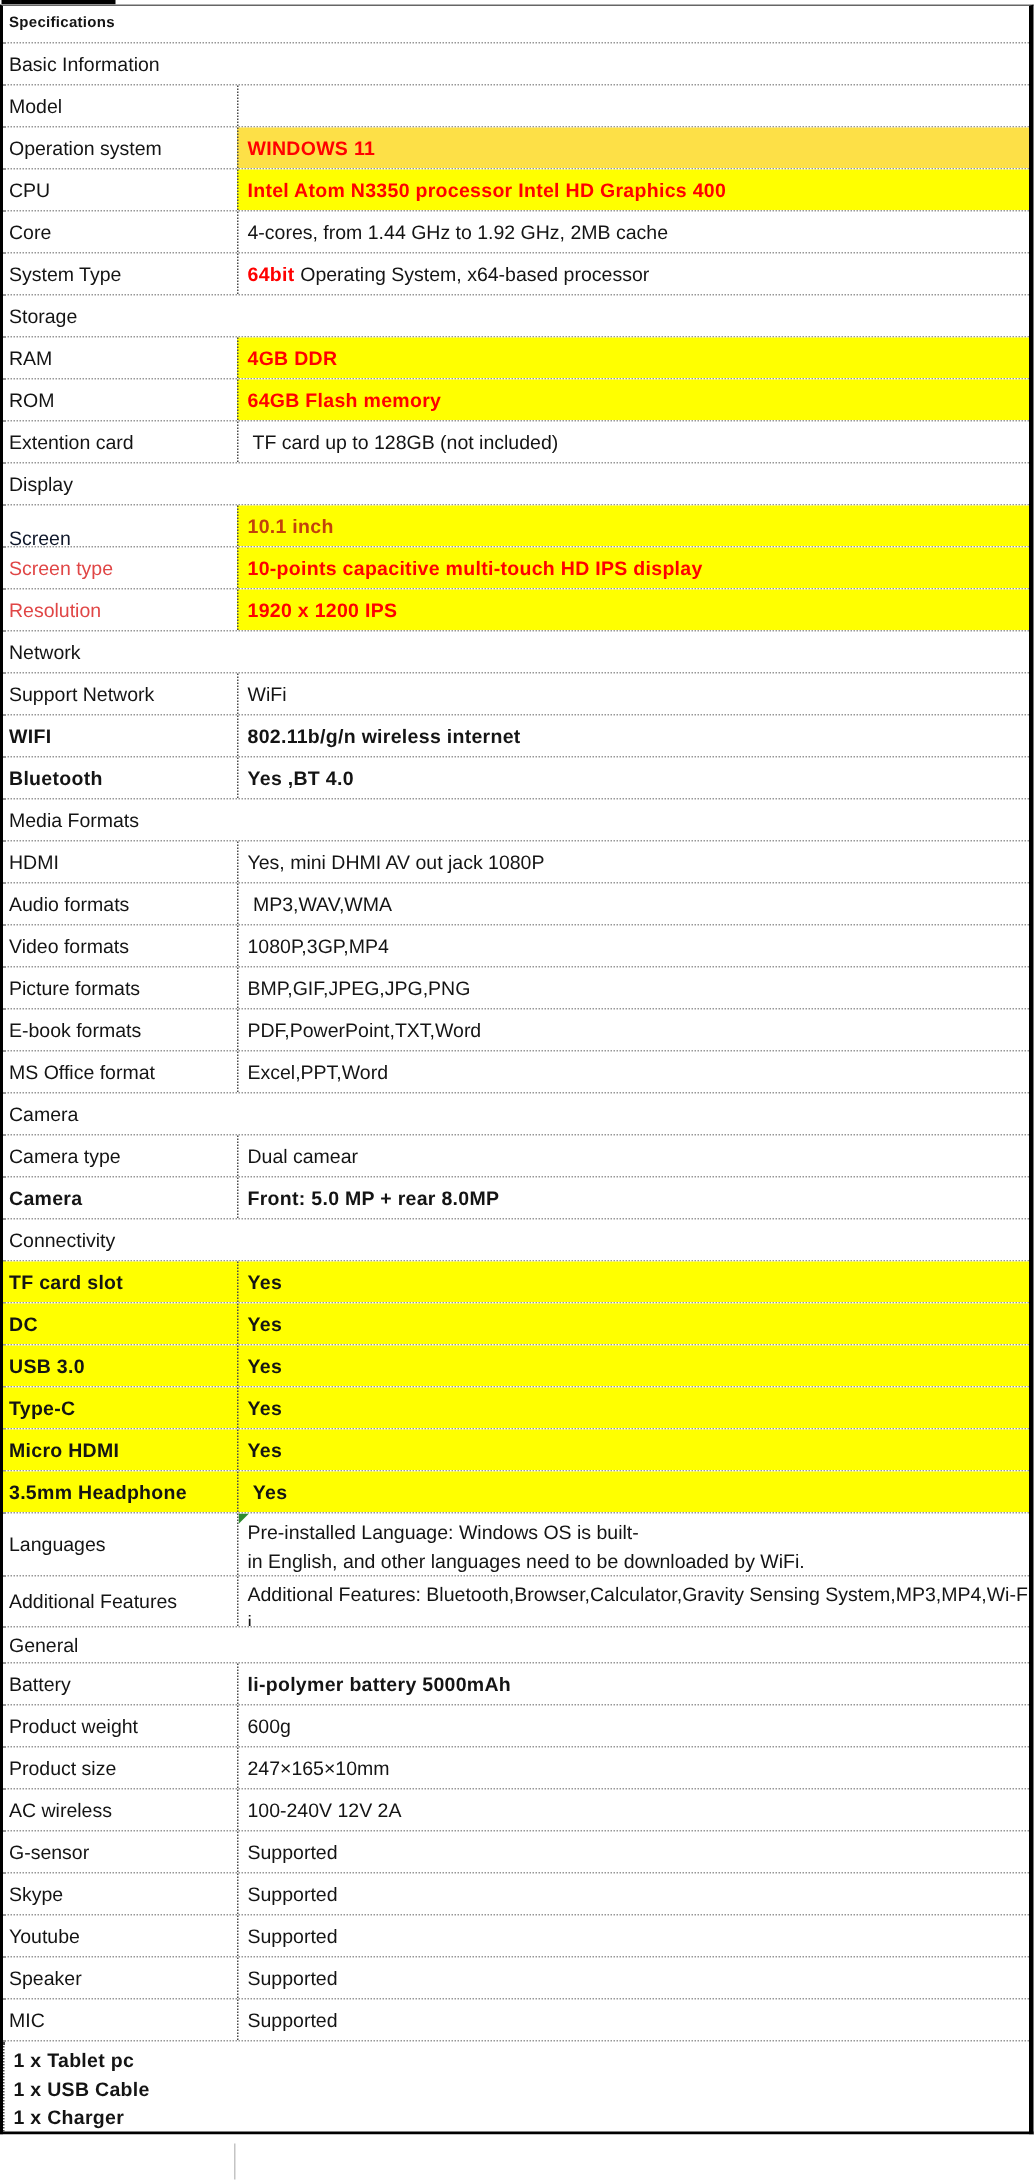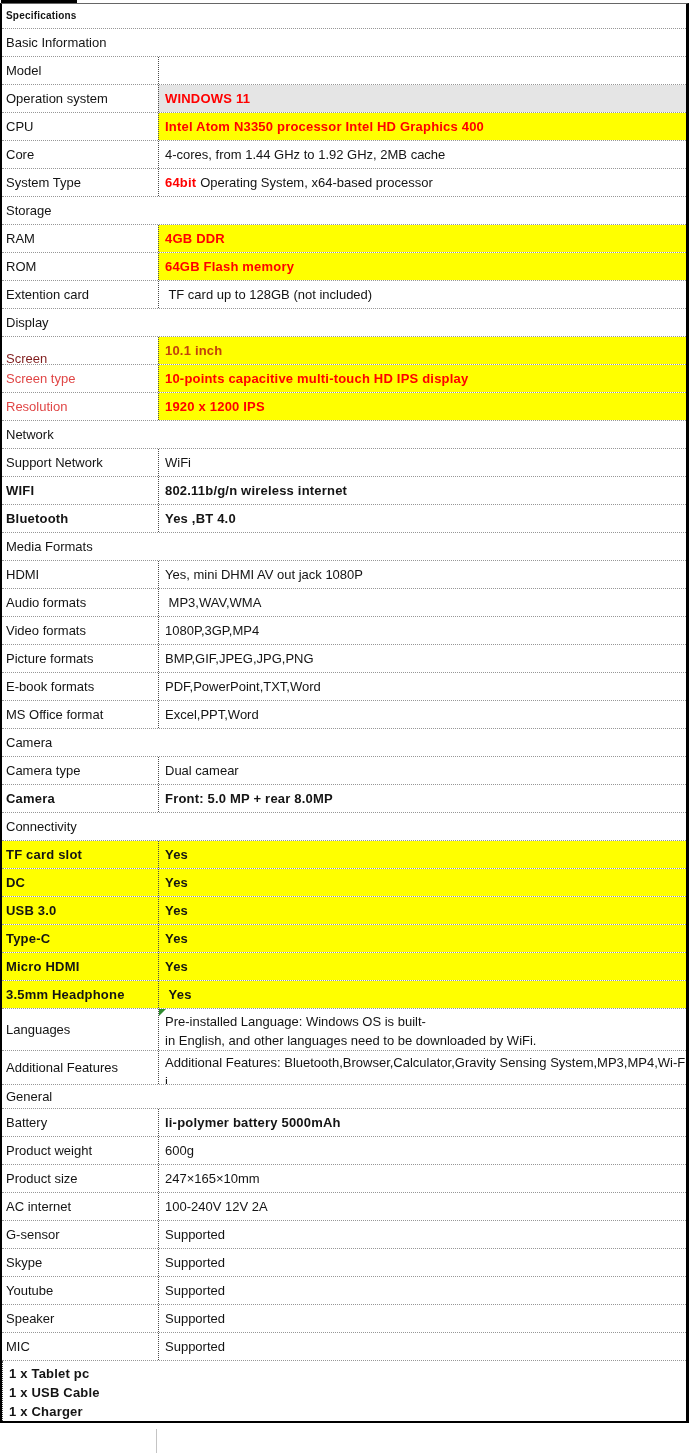--- a/index.html
+++ b/index.html
@@ -44,21 +44,21 @@
     </div>
     <div class="row section">
       <div class="cell full">Basic Information</div>
     </div>
     <div class="row row">
       <div class="cell label">Model</div>
       <div class="cell value"></div>
     </div>
     <div class="row row">
       <div class="cell label">Operation system</div>
-      <div class="cell value b" style="color: rgb(255, 0, 0); background: #e5e5e5;">WINDOWS 11</div>
+      <div class="cell value b" style="color: rgb(255, 0, 0); background: #fde047;">WINDOWS 11</div>
     </div>
     <div class="row row">
       <div class="cell label">CPU</div>
       <div class="cell value b" style="color: rgb(255, 0, 0); background: rgb(255, 255, 0);">Intel Atom N3350 processor Intel HD Graphics 400</div>
     </div>
     <div class="row row">
       <div class="cell label">Core</div>
       <div class="cell value">4-cores, from 1.44 GHz to 1.92 GHz, 2MB cache</div>
     </div>
     <div class="row row">
@@ -77,21 +77,21 @@
       <div class="cell value b" style="color: rgb(255, 0, 0); background: rgb(255, 255, 0);">64GB Flash memory</div>
     </div>
     <div class="row row">
       <div class="cell label">Extention card</div>
       <div class="cell value"> TF card up to 128GB (not included)</div>
     </div>
     <div class="row section">
       <div class="cell full">Display</div>
     </div>
     <div class="row row">
-      <div class="cell label" style="color: #7f1d1d; margin-top: 16px;">Screen</div>
+      <div class="cell label" style="color: #0f172a; margin-top: 16px;">Screen</div>
       <div class="cell value b" style="color: #c2410c; background: rgb(255, 255, 0);">10.1 inch</div>
     </div>
     <div class="row row">
       <div class="cell label" style="color: rgb(224, 70, 70);">Screen type</div>
       <div class="cell value b" style="color: rgb(255, 0, 0); background: rgb(255, 255, 0);">10-points capacitive multi-touch HD IPS display</div>
     </div>
     <div class="row row">
       <div class="cell label" style="color: rgb(224, 70, 70);">Resolution</div>
       <div class="cell value b" style="color: rgb(255, 0, 0); background: rgb(255, 255, 0);">1920 x 1200 IPS</div>
     </div>
@@ -192,21 +192,21 @@
     </div>
     <div class="row row">
       <div class="cell label">Product weight</div>
       <div class="cell value">600g</div>
     </div>
     <div class="row row">
       <div class="cell label">Product size</div>
       <div class="cell value">247×165×10mm</div>
     </div>
     <div class="row row">
-      <div class="cell label">AC internet</div>
+      <div class="cell label">AC wireless</div>
       <div class="cell value">100-240V 12V 2A</div>
     </div>
     <div class="row row">
       <div class="cell label">G-sensor</div>
       <div class="cell value">Supported</div>
     </div>
     <div class="row row">
       <div class="cell label">Skype</div>
       <div class="cell value">Supported</div>
     </div>

